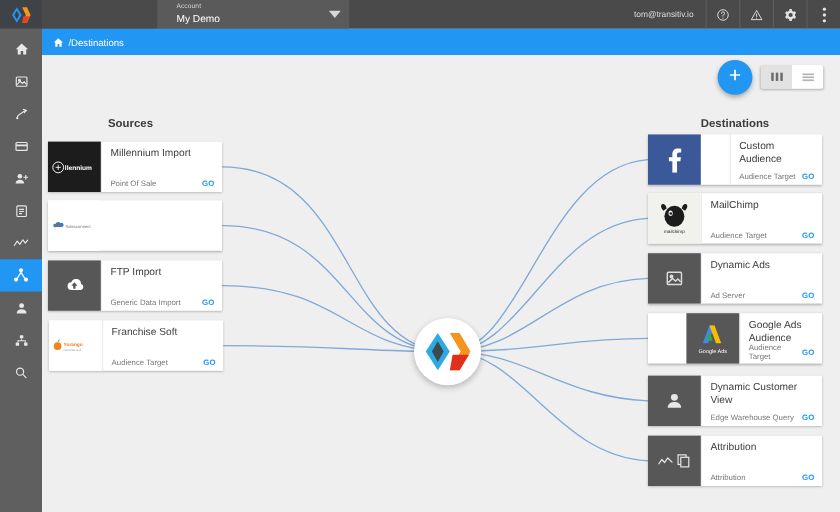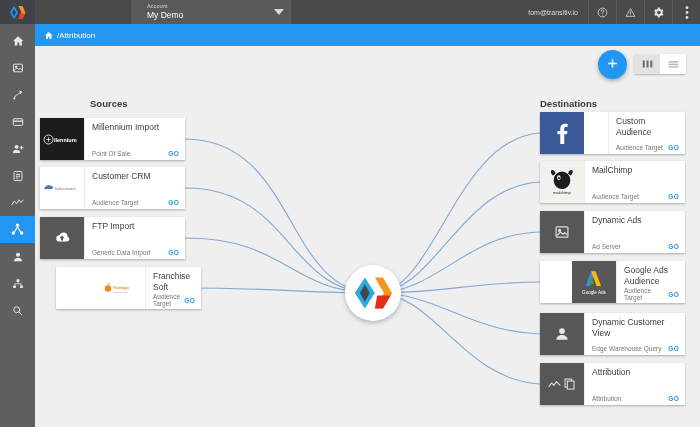--- a/index.html
+++ b/index.html
@@ -85,21 +85,21 @@
     width: 26px; height: 20px; display: flex; align-items: center; justify-content: center;
     background: #e2e2e2; color: #666;
   }
   .vt-btn.on { background: #ffffff; color: #9a9a9a; }
 
   
   .col-title {
     position: absolute; font-size: 9.5px; font-weight: bold; color: #3a3a3a;
   }
   .col-title.src { top: 52px; left: 55px; width: 145px; text-align: left; }
-  .col-title.dst { top: 52px; left: 505px; width: 145px; }
+  .col-title.dst { top: 52px; left: 505px; width: 145px; text-align: center; }
 
   
   .card {
     position: absolute; width: 145px; height: 42px;
     background: #ffffff; display: flex;
     box-shadow: 0 1px 2px rgba(0,0,0,.28);
   }
   .card-logo {
     width: 44px; height: 42px; flex: 0 0 44px;
     display: flex; align-items: center; justify-content: center;
@@ -254,21 +254,21 @@
         </svg>
     </div>
   </div>
 
   <div class="crumbbar">
     <span class="crumb-home">
       <svg width="9" height="9" viewBox="0 0 20 20" fill="#ffffff">
           <path d="M10 2 L19 10 h-2.6v7.5h-4.2v-5H8.8v5H4.6V10H2Z"></path>
         </svg>
     </span>
-    <span class="crumb-text">/Attribution</span>
+    <span class="crumb-text">/Destinations</span>
   </div>
 
   <div class="canvas">
 
     <svg class="edges" viewBox="0 0 665 381" preserveAspectRatio="none">
       <g fill="none" stroke="#7fa9d8" stroke-width="1.1">
         <path d="M150 93 C 260 93, 250 243, 336 247"></path>
         <path d="M150 142 C 255 142, 252 244, 336 247"></path>
         <path d="M150 192 C 250 192, 255 245, 336 247"></path>
         <path d="M150 242 C 245 242, 270 247, 336 247"></path>
@@ -327,46 +327,39 @@
     </div>
 
     <div class="card" style="left:5px; top:121px;">
       <div class="card-logo" style="background:#ffffff;">
         <svg width="38" height="14" viewBox="0 0 76 28">
           <path d="M6 17c-1.8 0-3.2-1.3-3.2-3s1.4-3 3.2-3c.3 0 .6 0 .9.1.5-1.7 2.1-2.9 4-2.9 1.5 0 2.8.7 3.5 1.8.6-.4 1.3-.6 2-.6 2 0 3.6 1.5 3.6 3.4S18.4 16.2 16.4 16.2H6.4z" fill="#3b7ec0"></path>
           <path d="M9 11.5 l4.5 2.6 -4.5 2.6z" fill="#e0492f"></path>
           <text x="23" y="17.5" font-family="Liberation Sans, sans-serif" font-size="7" fill="#777">Salesconnect</text>
         </svg>
       </div>
-      <div class="card-body">
-        <div class="card-name">Customer CRM</div>
-        <div class="card-foot">
-          <span class="card-type">Audience Target</span>
-          <span class="card-go">GO</span>
-        </div>
-      </div>
     </div>
 
     <div class="card" style="left:5px; top:171px;">
       <div class="card-logo" style="background:#575757;">
         <svg width="18" height="14" viewBox="0 0 24 18" fill="#ffffff">
           <path d="M19.4 7.3A5.6 5.6 0 0 0 8.6 5.2 4.3 4.3 0 0 0 4.4 9.5 4.3 4.3 0 0 0 8.7 13.8h10.1a3.3 3.3 0 0 0 .6-6.5z"></path>
           <path d="M12 5.4 L15.4 9.2 h-2.1v3.2h-2.6V9.2H8.6z" fill="#575757"></path>
         </svg>
       </div>
       <div class="card-body">
         <div class="card-name">FTP Import</div>
         <div class="card-foot">
           <span class="card-type">Generic Data Import</span>
           <span class="card-go">GO</span>
         </div>
       </div>
     </div>
 
-    <div class="card" style="left:21px; top:221px;padding-left:45px;">
+    <div class="card" style="left:6px; top:221px;">
       <div class="card-logo" style="background:#ffffff;">
         <svg width="40" height="16" viewBox="0 0 80 32">
           <circle cx="10" cy="17" r="6.4" fill="#f4821f"></circle>
           <path d="M10 10.6c0-3 1.6-4.6 3.4-5.2-.2 2.4-1.2 4.2-3.4 5.2z" fill="#6cb33f"></path>
           <text x="20" y="17" font-family="Liberation Sans, sans-serif" font-size="8" font-weight="bold" fill="#f4821f">Yorango</text>
           <text x="20" y="25" font-family="Liberation Sans, sans-serif" font-size="5" fill="#9a9a9a">franchise soft</text>
         </svg>
       </div>
       <div class="card-body">
         <div class="card-name">Franchise Soft</div>

